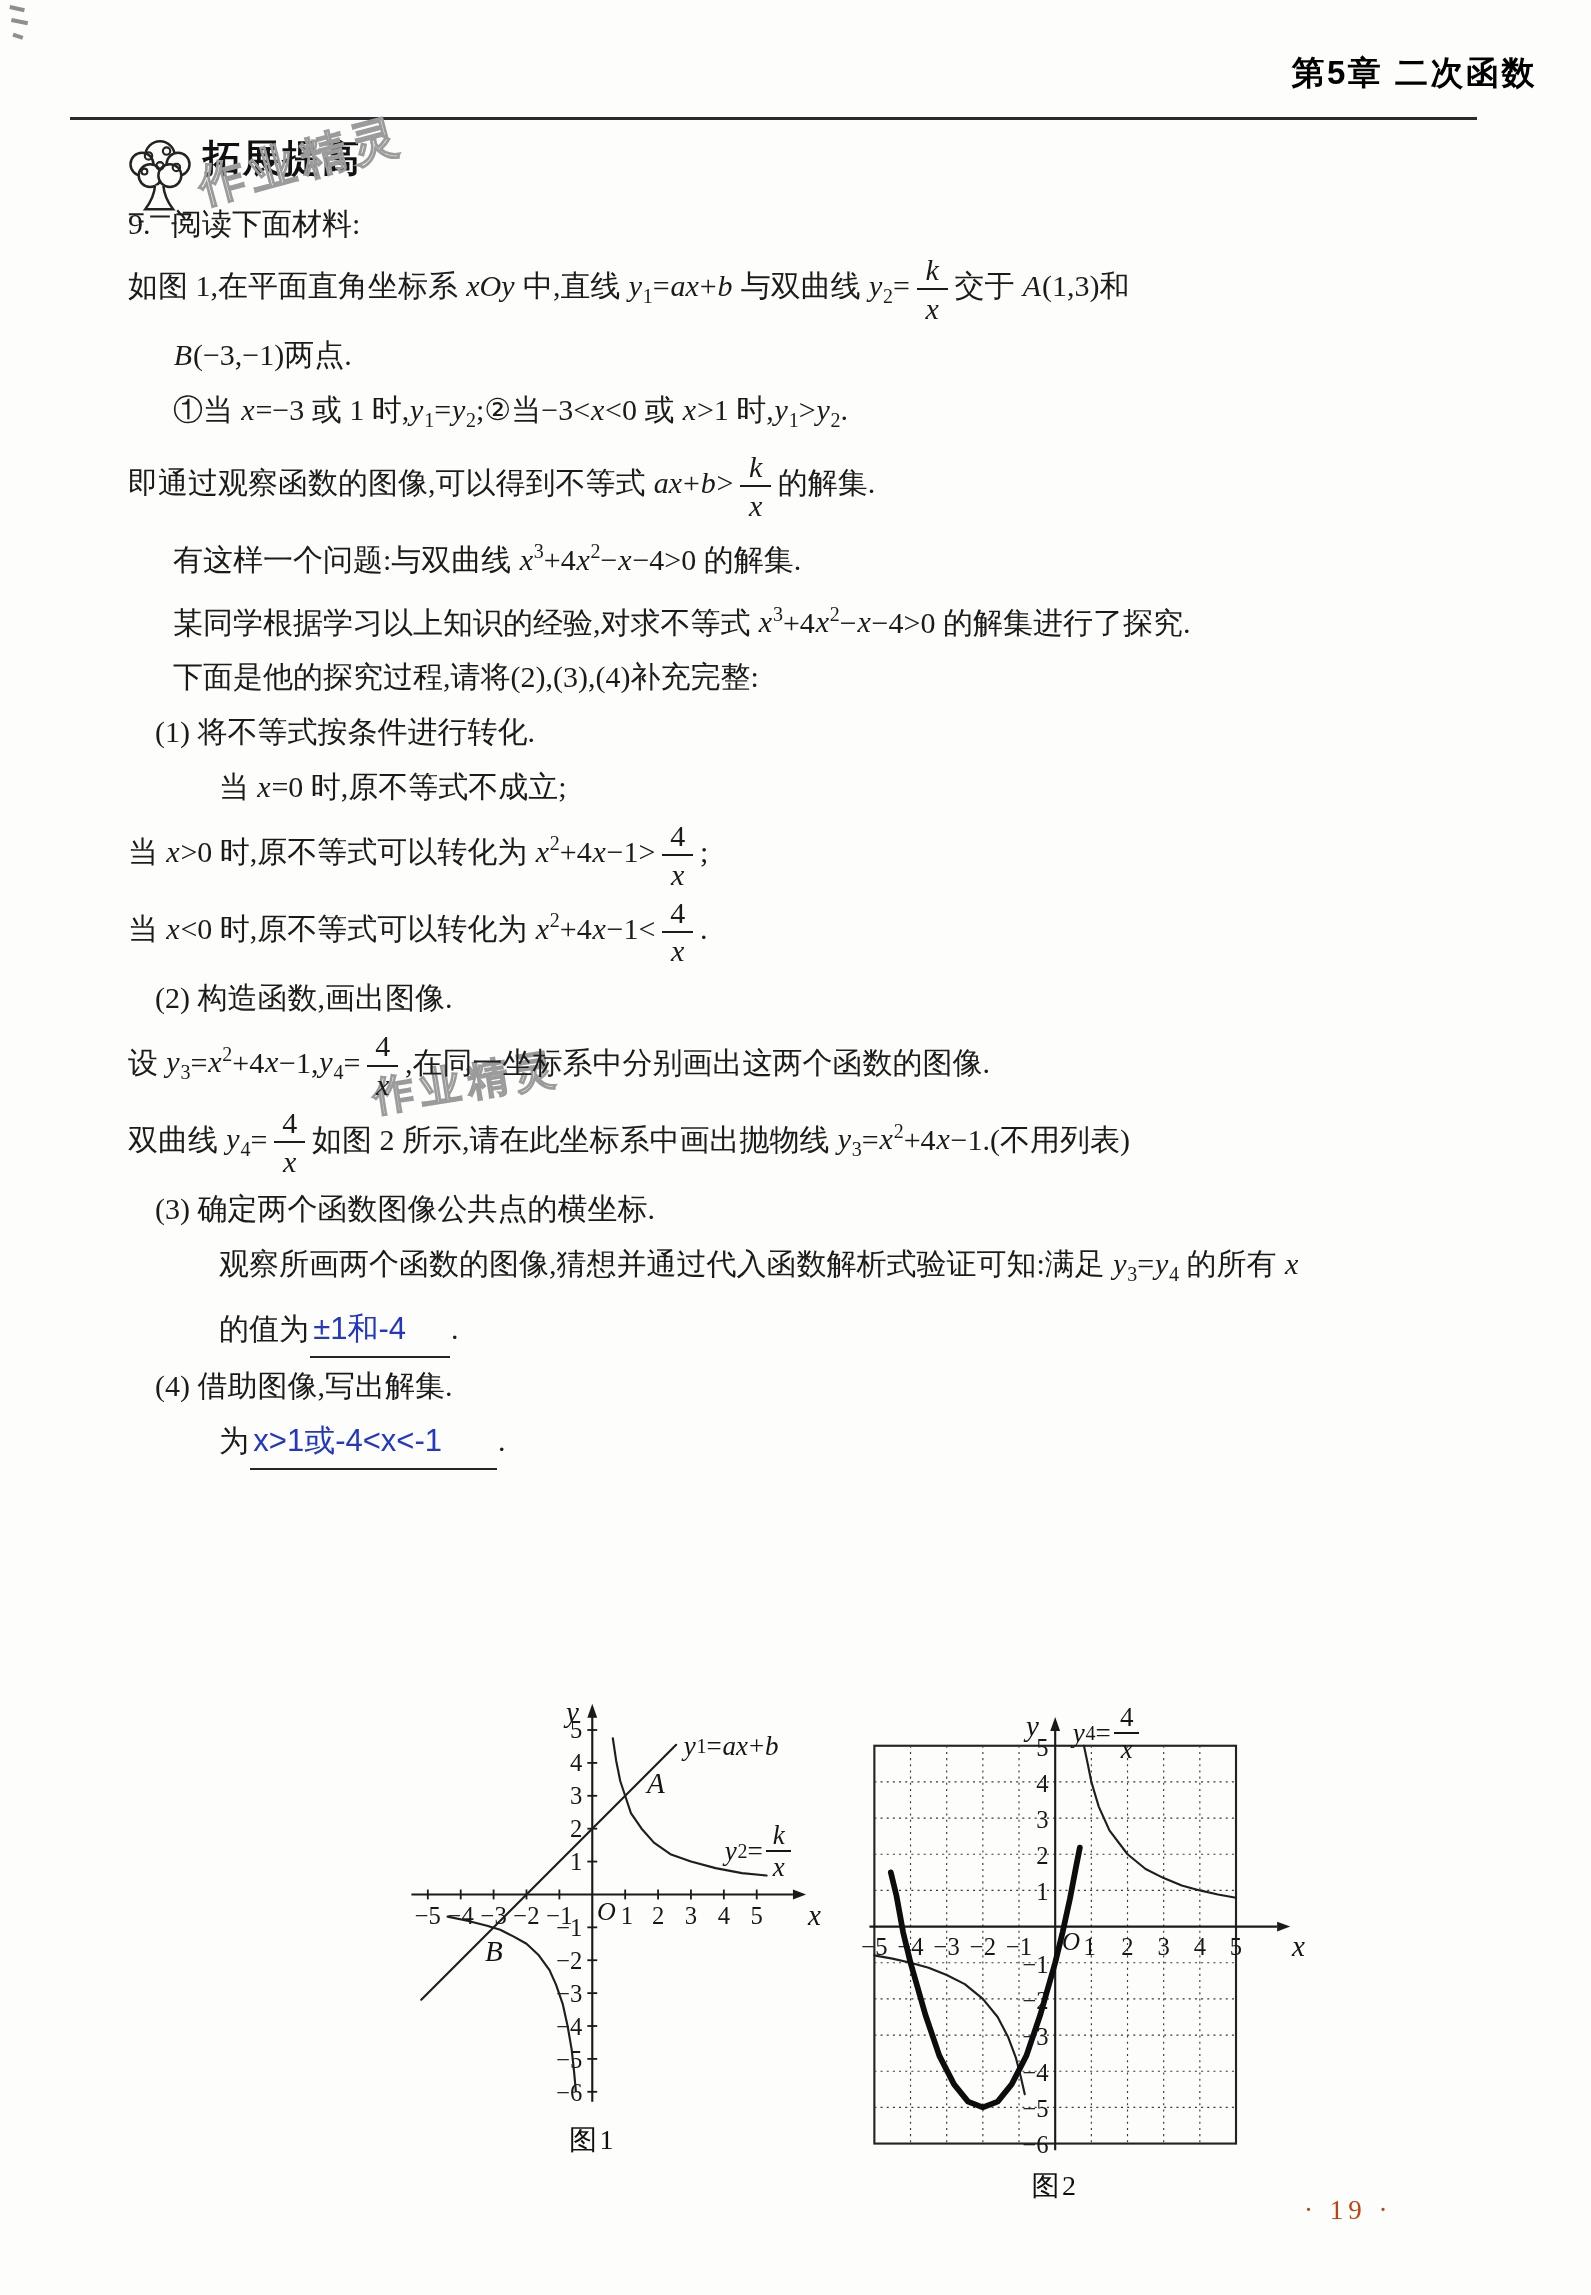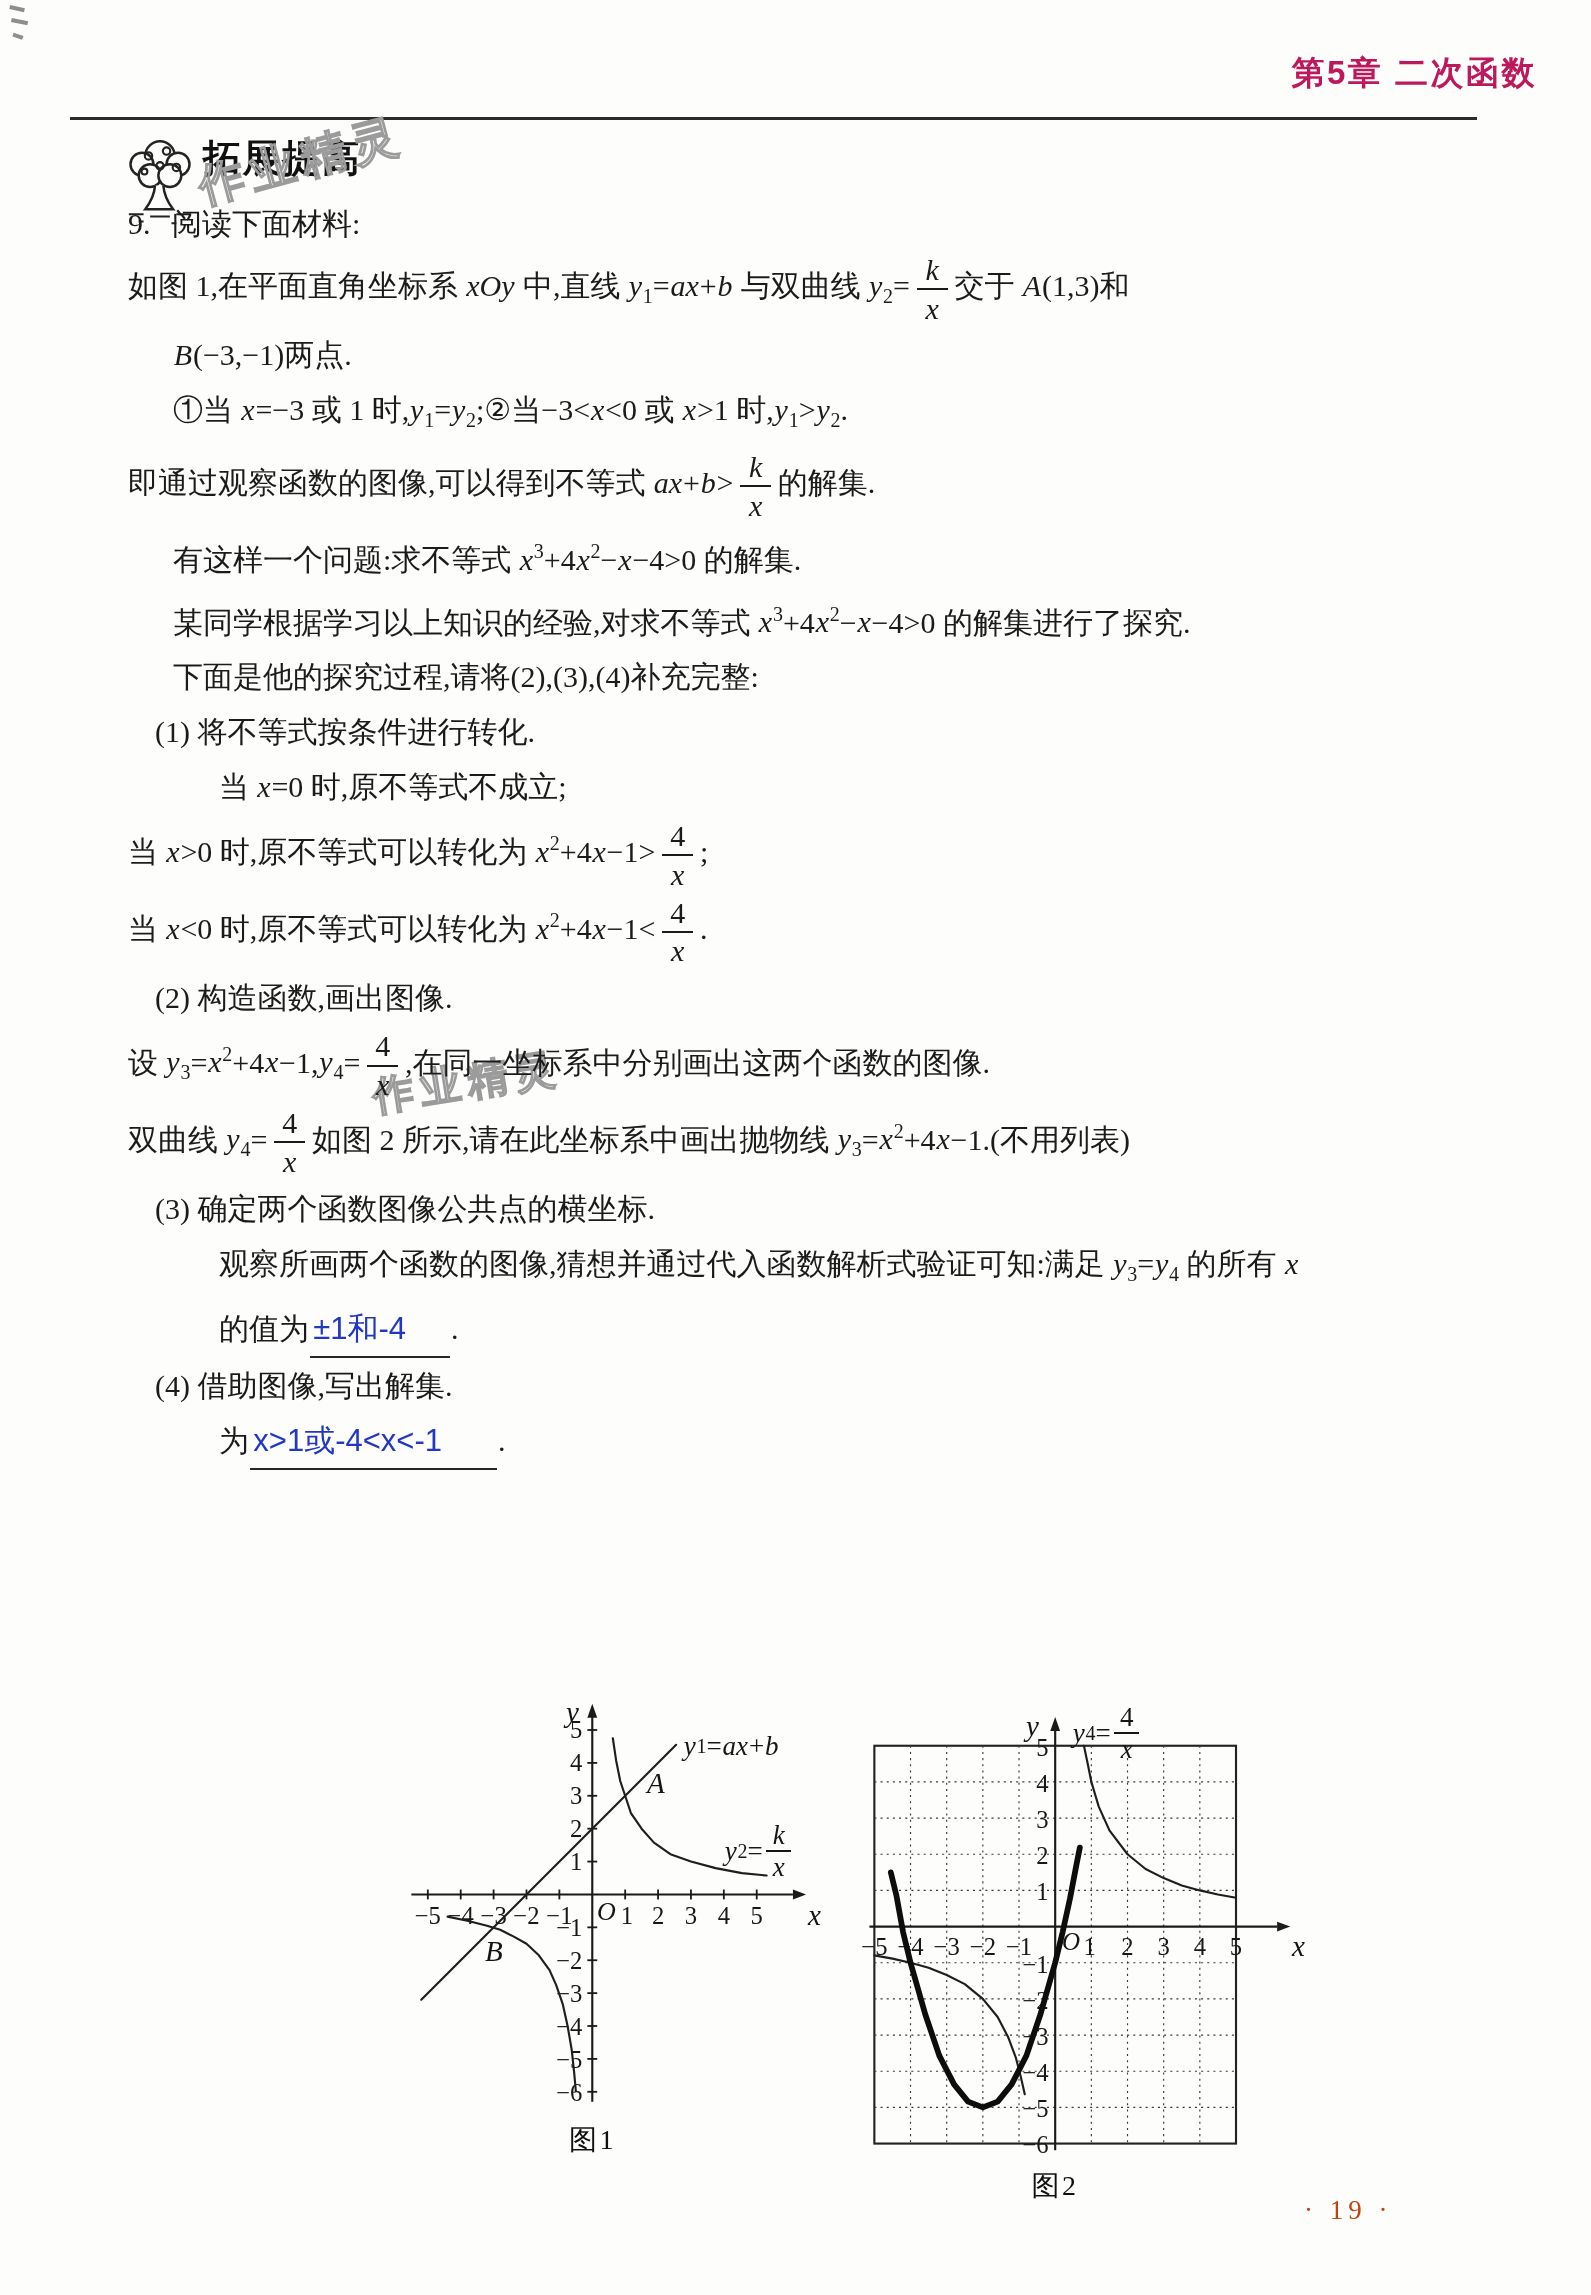--- a/index.html
+++ b/index.html
@@ -1,20 +1,20 @@
 <!DOCTYPE html>
 <html style="font-size:13px"><head>
 <meta charset="utf-8">
 <style>
   html,body{margin:0;padding:0;background:#e8e8e8;}
   #page{position:relative;width:1591px;height:2295px;background:#fdfdfb;overflow:hidden;
         font-family:"Liberation Serif","DejaVu Serif",serif;color:#1c1c1c;}
   
   #chapter-header{position:absolute;top:51px;right:54px;font-family:"Liberation Sans","DejaVu Sans",sans-serif;
-        font-weight:700;font-size:33px;letter-spacing:2.5px;color:#be185d;}
+        font-weight:700;font-size:33px;letter-spacing:2.5px;color:#000000;}
   #head-rule{position:absolute;top:117px;left:70px;width:1407px;height:2.5px;background:#2c2c2c;}
   
   #section{position:absolute;top:133px;left:122px;display:flex;align-items:flex-start;}
   #section .ttl{font-family:"Liberation Sans","DejaVu Sans",sans-serif;font-weight:700;font-size:38px;
         color:#111;margin:0 0 13px 5px;letter-spacing:1.6px;}
   
   #lines{position:absolute;top:196px;left:128px;width:1423px;}
   .para{font-size:30px;line-height:55px;color:#1b1b1b;}
   .para.tall{margin:2px 0;}
   .ind0{margin-left:0;} .ind1{margin-left:45px;} .ind2{margin-left:27px;} .ind3{margin-left:91px;}
@@ -101,21 +101,21 @@
       <div class="para ind1 tall"><span>如图 1,在平面直角坐标系 </span><span class="var">xOy</span><span> 中,直线 </span><span class="var">y</span><span class="sub">1</span><span>=</span><span class="var">ax</span><span>+</span><span class="var">b</span><span> 与双曲线 </span><span class="var">y</span><span class="sub">2</span><span>=</span><span class="frac">
           <span class="fn"><span class="var">k</span></span>
           <span class="fd"><span class="var">x</span></span>
         </span><span>交于 </span><span class="var">A</span><span>(1,3)和</span></div>
       <div class="para ind1"><span class="var">B</span><span>(−3,−1)两点.</span></div>
       <div class="para ind1"><span>①当 </span><span class="var">x</span><span>=−3 或 1 时,</span><span class="var">y</span><span class="sub">1</span><span>=</span><span class="var">y</span><span class="sub">2</span><span>;②当−3&lt;</span><span class="var">x</span><span>&lt;0 或 </span><span class="var">x</span><span>&gt;1 时,</span><span class="var">y</span><span class="sub">1</span><span>&gt;</span><span class="var">y</span><span class="sub">2</span><span>.</span></div>
       <div class="para ind1 tall"><span>即通过观察函数的图像,可以得到不等式 </span><span class="var">ax</span><span>+</span><span class="var">b</span><span>&gt;</span><span class="frac">
           <span class="fn"><span class="var">k</span></span>
           <span class="fd"><span class="var">x</span></span>
         </span><span>的解集.</span></div>
-      <div class="para ind1"><span>有这样一个问题:求不等式 </span><span class="var">x</span><span class="sup">3</span><span>+4</span><span class="var">x</span><span class="sup">2</span><span>−</span><span class="var">x</span><span>−4&gt;0 的解集.</span></div>
+      <div class="para ind1"><span>有这样一个问题:与双曲线 </span><span class="var">x</span><span class="sup">3</span><span>+4</span><span class="var">x</span><span class="sup">2</span><span>−</span><span class="var">x</span><span>−4&gt;0 的解集.</span></div>
       <div class="para ind1"><span>某同学根据学习以上知识的经验,对求不等式 </span><span class="var">x</span><span class="sup">3</span><span>+4</span><span class="var">x</span><span class="sup">2</span><span>−</span><span class="var">x</span><span>−4&gt;0 的解集进行了探究.</span></div>
       <div class="para ind1"><span>下面是他的探究过程,请将(2),(3),(4)补充完整:</span></div>
       <div class="para ind2"><span>(1) 将不等式按条件进行转化.</span></div>
       <div class="para ind3"><span>当 </span><span class="var">x</span><span>=0 时,原不等式不成立;</span></div>
       <div class="para ind3 tall"><span>当 </span><span class="var">x</span><span>&gt;0 时,原不等式可以转化为 </span><span class="var">x</span><span class="sup">2</span><span>+4</span><span class="var">x</span><span>−1&gt;</span><span class="frac">
           <span class="fn"><span>4</span></span>
           <span class="fd"><span class="var">x</span></span>
         </span><span>;</span></div>
       <div class="para ind3 tall"><span>当 </span><span class="var">x</span><span>&lt;0 时,原不等式可以转化为 </span><span class="var">x</span><span class="sup">2</span><span>+4</span><span class="var">x</span><span>−1&lt;</span><span class="frac">
           <span class="fn"><span>4</span></span>

